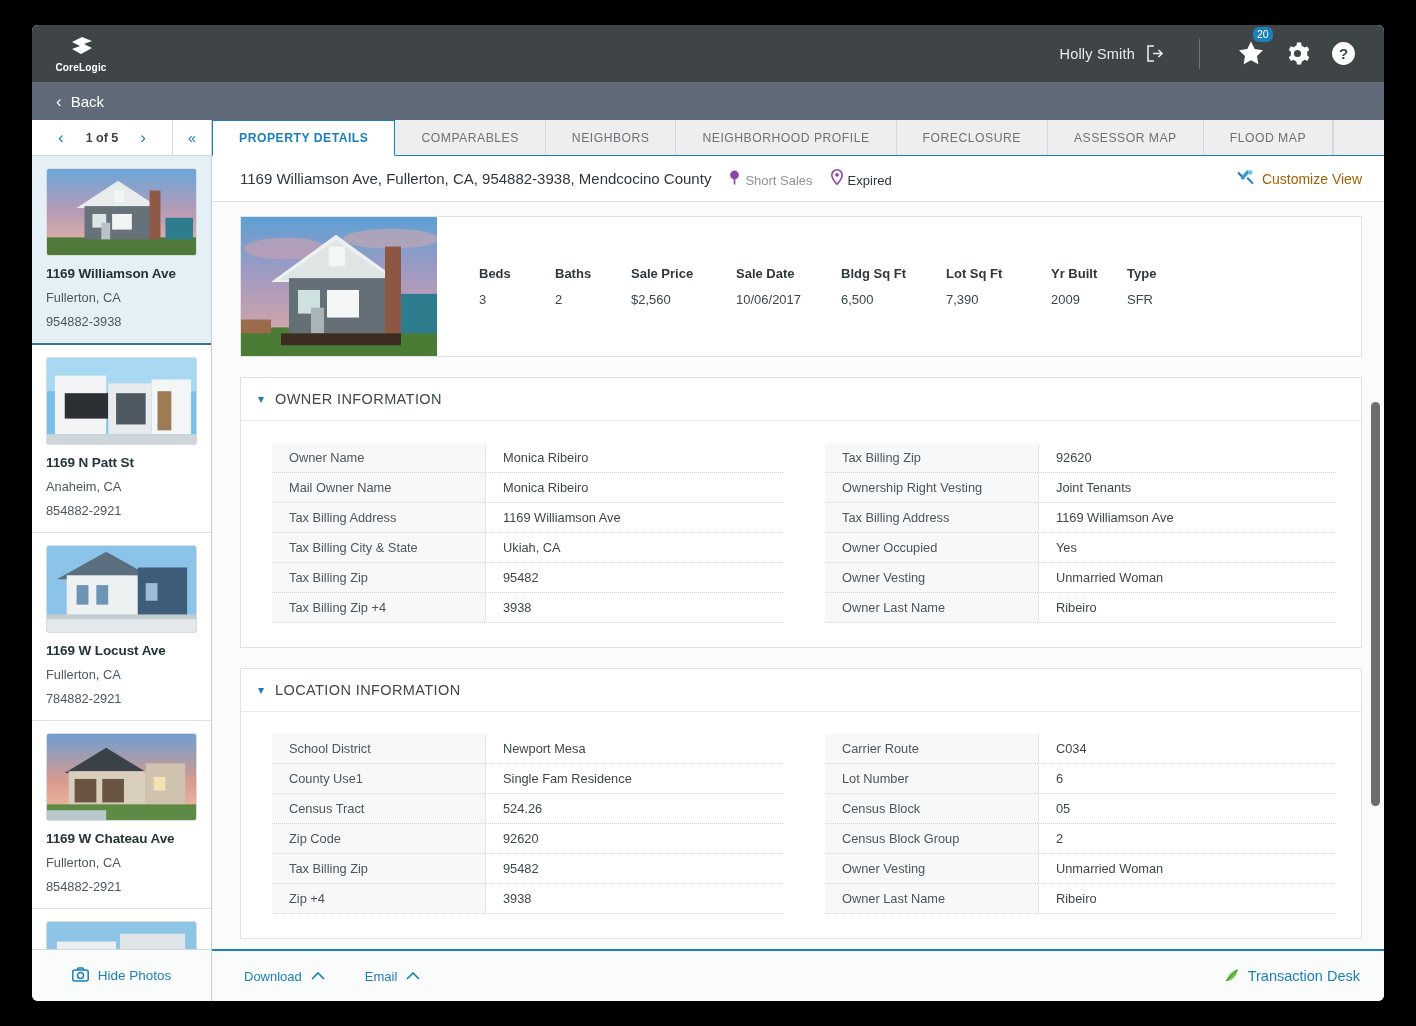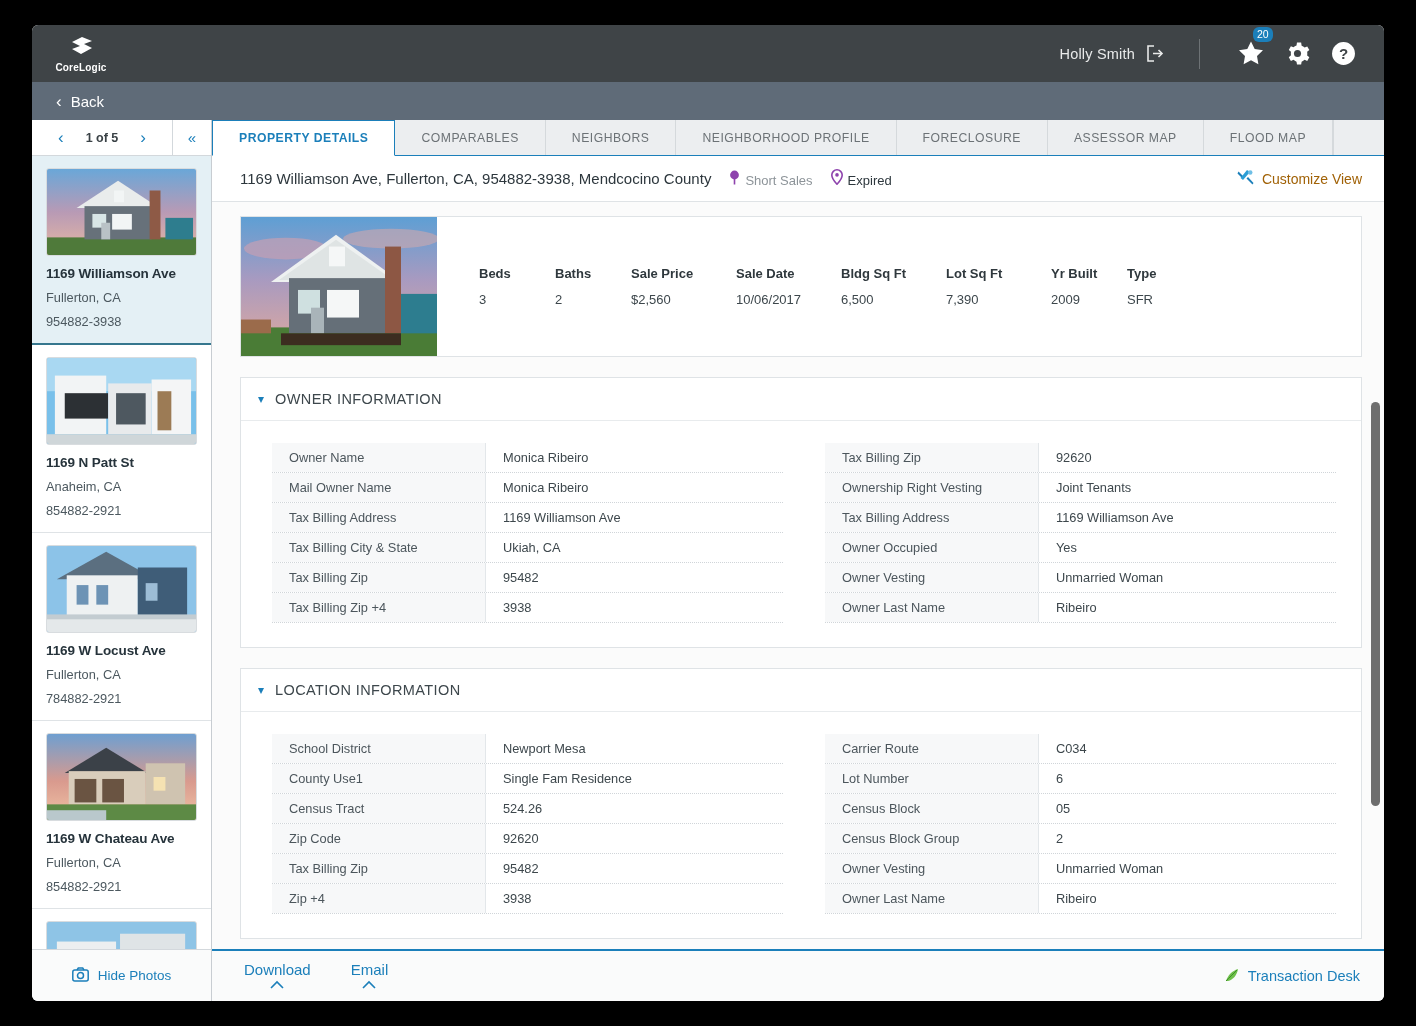--- a/index.html
+++ b/index.html
@@ -145,21 +145,21 @@
     background: #6e6e6e; border-radius: 5px;
   }
 
   
   .bottombar {
     height: 52px; flex: 0 0 52px; background: #fafbfb;
     border-top: 2px solid #1b7fba;
     display: flex; align-items: center; padding: 0 24px 0 32px;
     margin-left: 180px;
   }
-  .bb-btn { display: flex; align-items: center; gap: 0; color: #1b7fba; font-size: 15px; margin-right: 40px; flex-direction: column; }
+  .bb-btn { display: flex; align-items: center; gap: 9px; color: #1b7fba; font-size: 13px; margin-right: 40px; }
   .bb-caret { font-size: 12px; }
   .transaction-desk { margin-left: auto; display: flex; align-items: center; gap: 8px;
     color: #1b7fba; font-size: 14.5px; }
   .bottom-wrap { display: flex; flex: 0 0 52px; border-radius: 22px; }
   .bottom-left { width: 180px; flex: 0 0 180px; background: #fafbfb; border-top: 1px solid #d3d8dc;
     border-right: 1px solid #c8cdd2; display: flex; align-items: center; justify-content: center; gap: 9px;
     color: #1b7fba; font-size: 13.5px; }
 </style>
 </head>
 <body>

